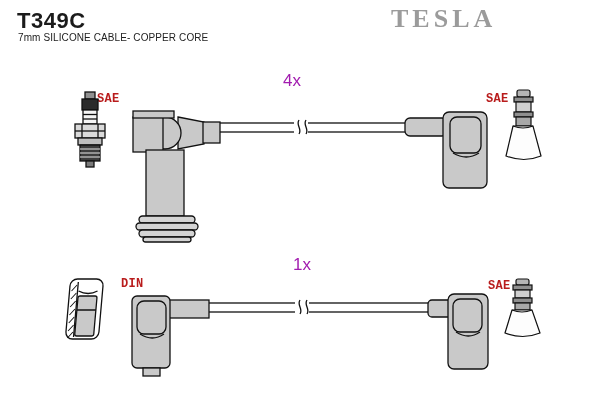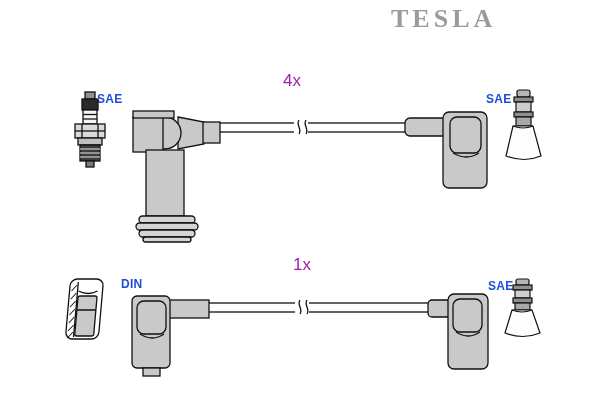--- a/index.html
+++ b/index.html
@@ -22,34 +22,37 @@
   .brand {
     position:absolute; left:391px; top:5px;
     font-family:"Liberation Serif", serif;
     font-weight:bold; font-size:26px; color:#9b9b9b;
     letter-spacing:4px; transform:scaleY(0.95); transform-origin:left top;
   }
   .qty { position:absolute; font-size:17px; color:#a21caf; }
   .qty-top    { left:283px; top:71px; }
   .qty-bottom { left:293px; top:255px; }
   .term-label {
-    position:absolute; font-size:12px; font-weight:bold; color:#1d4ed8;
+    position:absolute; font-size:12px; font-weight:bold; color:#b91c1c;
     letter-spacing:0.3px;
+    font-family:Liberation Mono, monospace;
   }
   .lbl-sae-tl { left:97px;  top:92px; }
   .lbl-sae-tr { left:486px; top:92px; }
   .lbl-din-bl { left:102px; top:277px;margin-left:19px; }
   .lbl-sae-br { left:488px; top:279px; }
   svg.diagram { position:absolute; left:0; top:0; }
 </style>
 </head>
 <body>
 
 <div class="canvas">
 
+  <div class="part-number">T349C</div>
+  <div class="subtitle">7mm SILICONE CABLE- COPPER CORE</div>
   <div class="brand">TESLA</div>
 
   <div class="qty qty-top">4x</div>
   <div class="qty qty-bottom">1x</div>
 
   <div class="term-label lbl-sae-tl">SAE</div>
   <div class="term-label lbl-sae-tr">SAE</div>
   <div class="term-label lbl-din-bottom-left lbl-din-bl">DIN</div>
   <div class="term-label lbl-sae-br">SAE</div>
 

